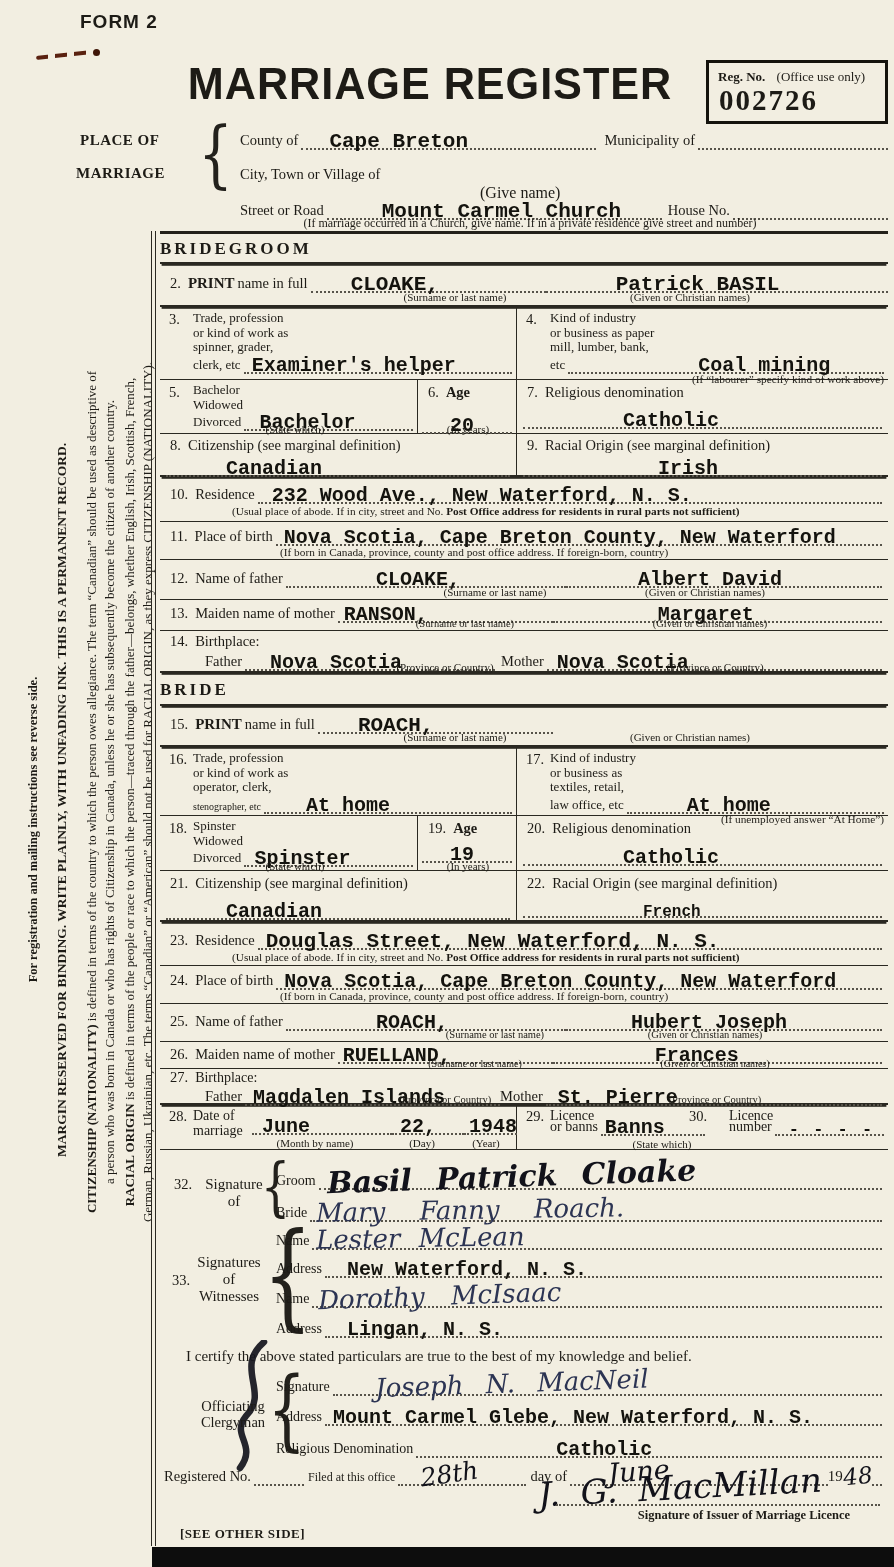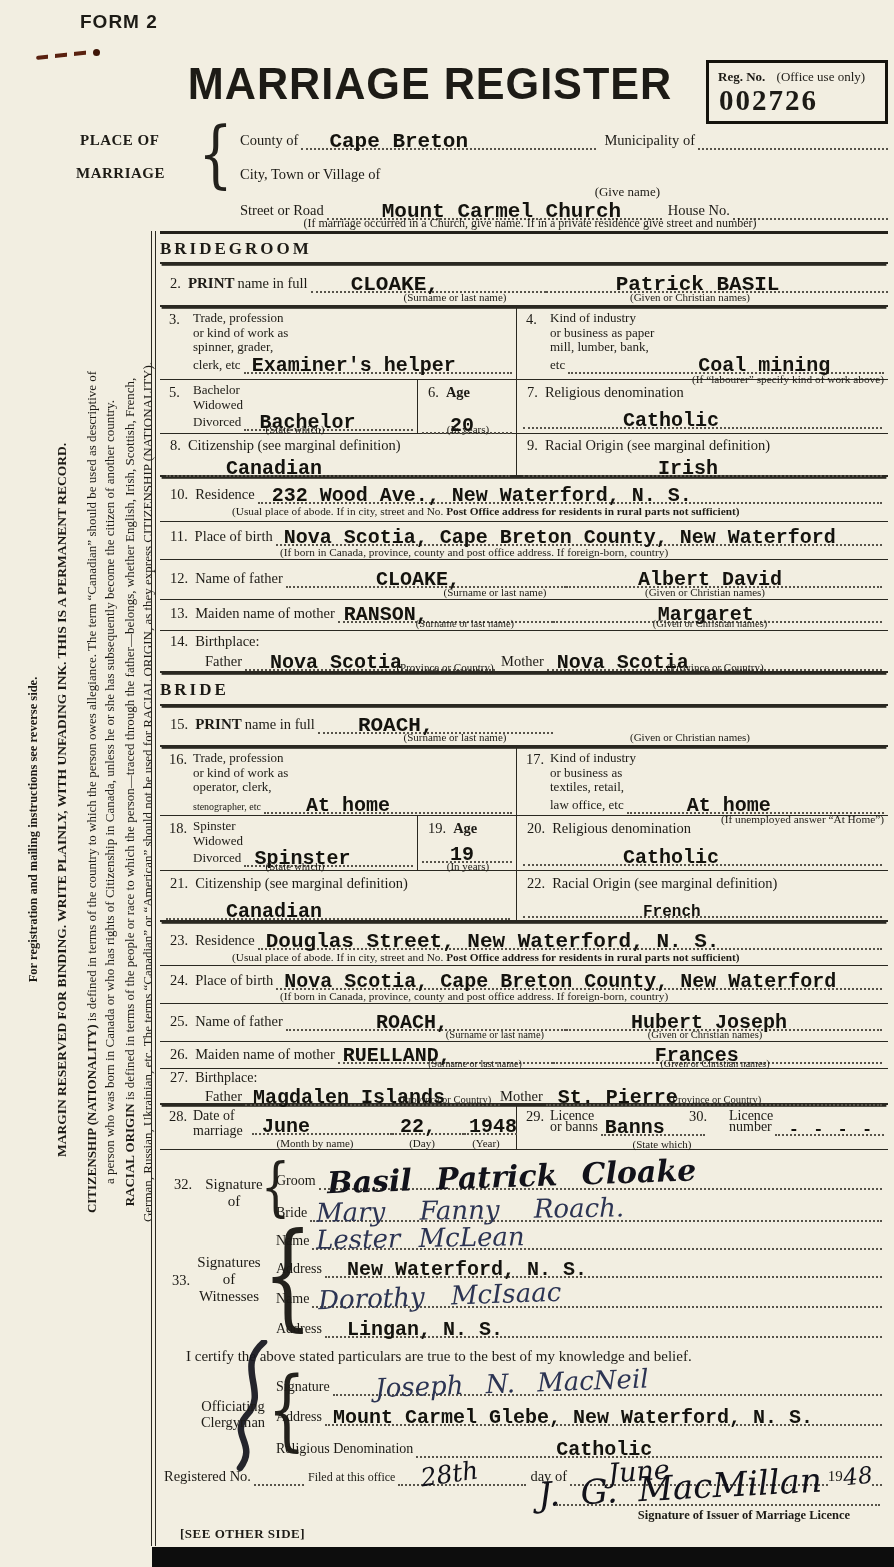--- a/index.html
+++ b/index.html
@@ -62,21 +62,21 @@
   <div class="abs fline" style="left:240px;top:126px;width:648px;height:24px">
     <span class="lbl">County of</span>
     <span class="fill" style="flex:0 0 295px"><span class="typed" style="font-size:21px;padding-left:28px">Cape Breton</span></span>
     <span class="lbl" style="padding-left:8px">Municipality of</span>
     <span class="fill"></span>
   </div>
 
   <div class="abs fline" style="left:240px;top:158px;width:648px;height:26px">
     <span class="lbl">City, Town or Village of</span>
   </div>
-  <div class="abs" style="left:480px;top:184px;width:180px;text-align:right;font-size:13px">(Give name)</div>
+  <div class="abs" style="left:480px;top:184px;width:180px;text-align:left;font-size:16px">(Give name)</div>
 
   <div class="abs fline" style="left:240px;top:196px;width:648px;height:24px">
     <span class="lbl">Street or Road</span>
     <span class="fill" style="flex:0 0 335px"><span class="typed" style="font-size:21px;padding-left:55px">Mount Carmel Church</span></span>
     <span class="lbl" style="padding-left:6px">House No.</span>
     <span class="fill"></span>
   </div>
   <div class="abs" style="left:250px;top:216px;width:560px;text-align:center;font-size:12px">(If marriage occurred in a Church, give name.   If in a private residence give street and number)</div>
 
   <div class="vtx b" style="left:-177px;top:822px;width:420px;font-size:12.5px">For registration and mailing instructions see reverse side.</div>

